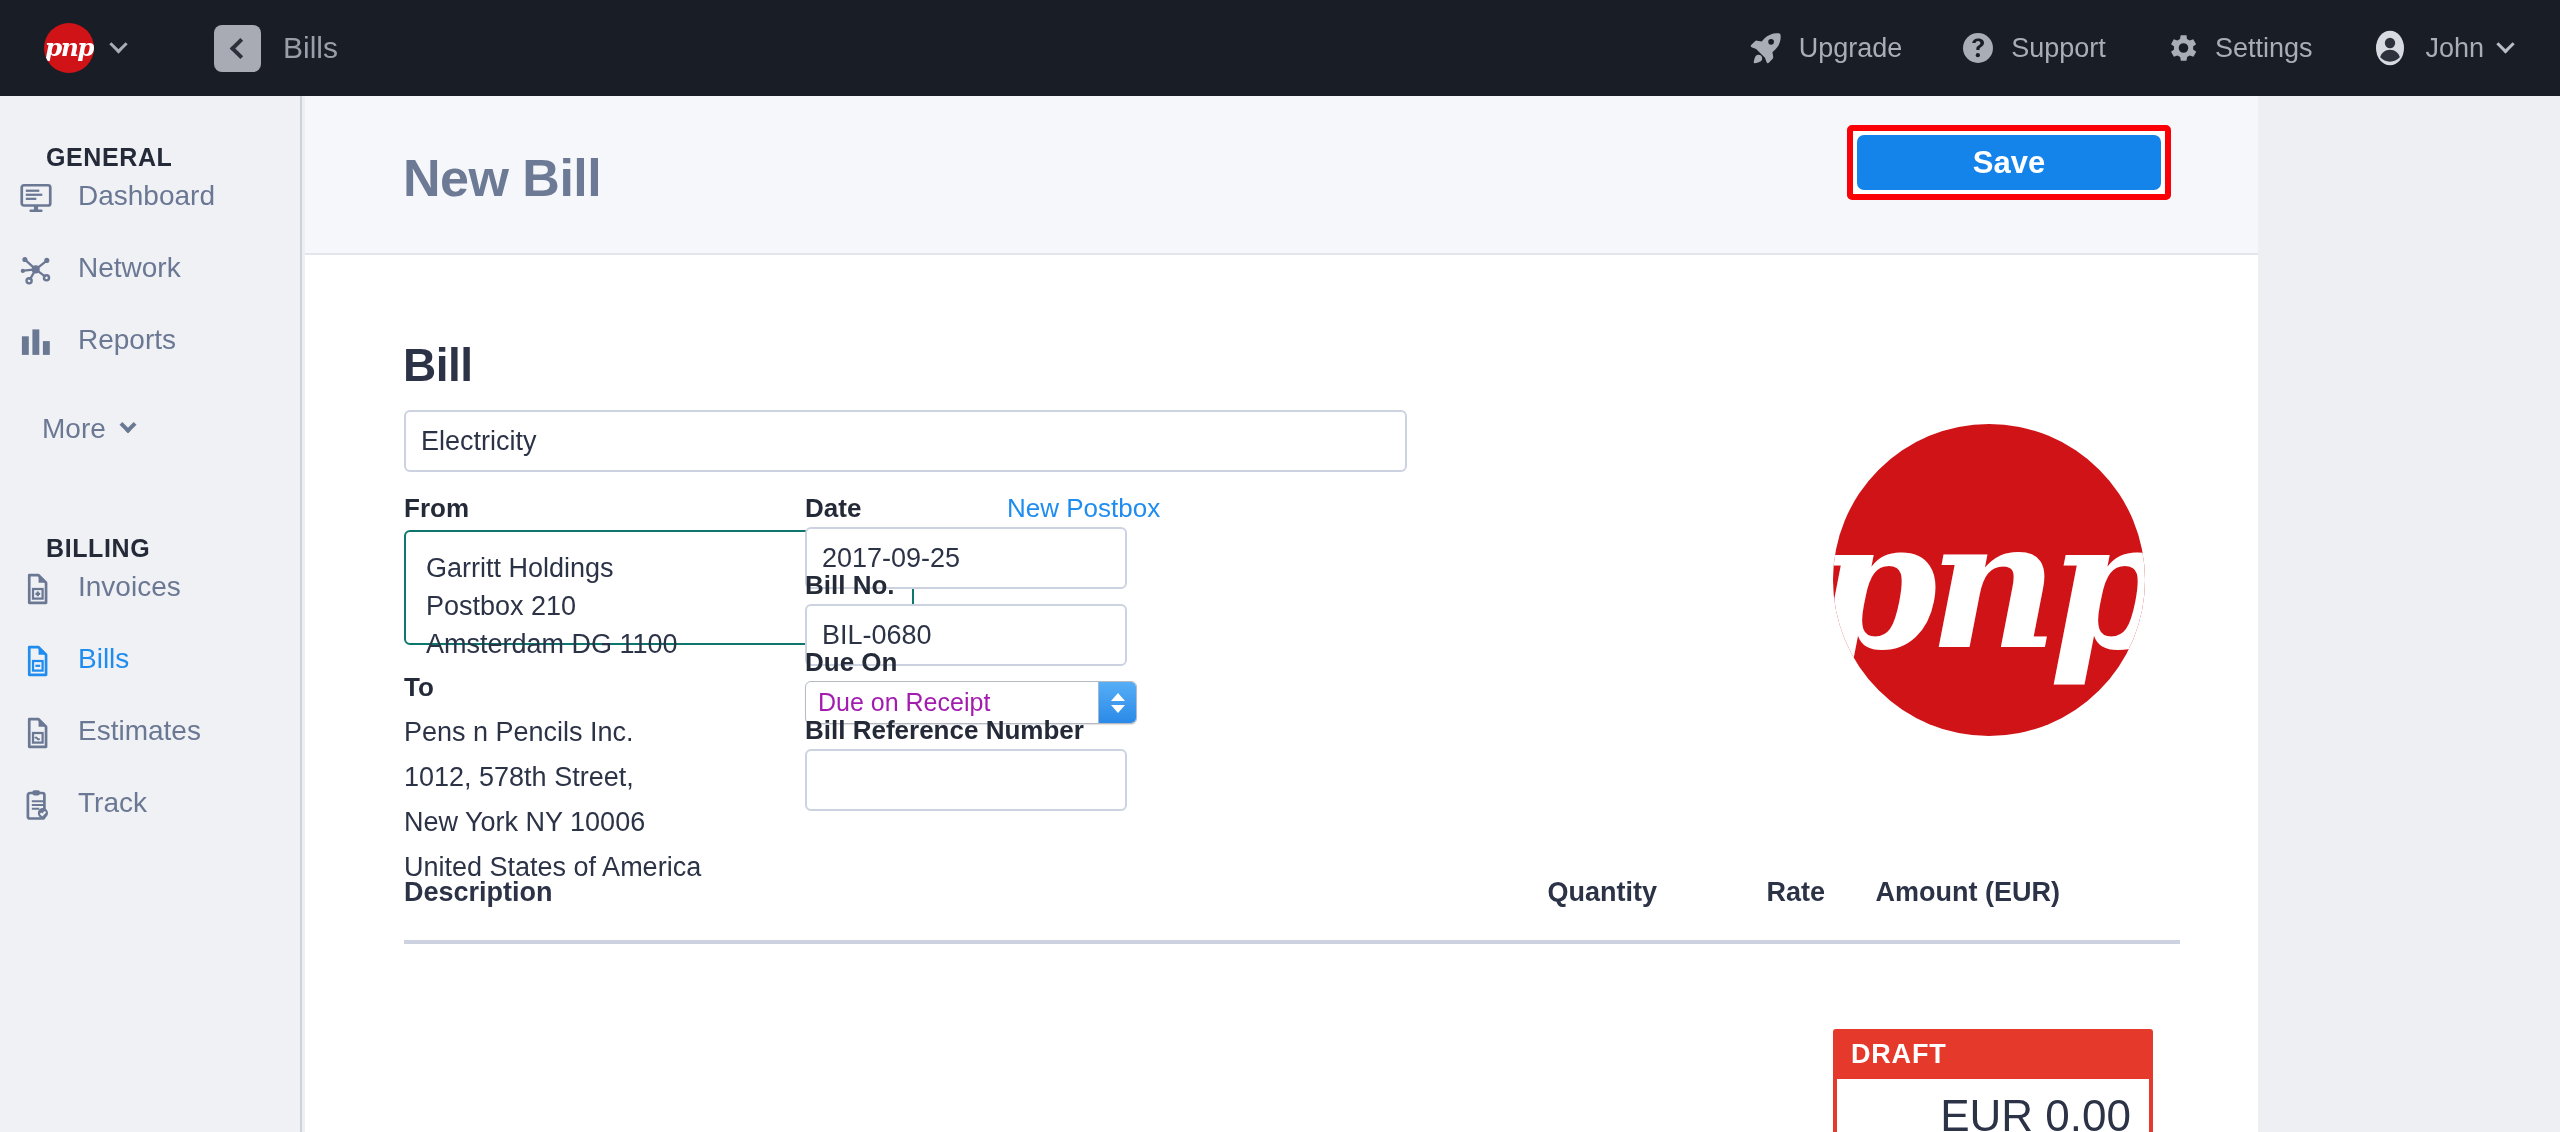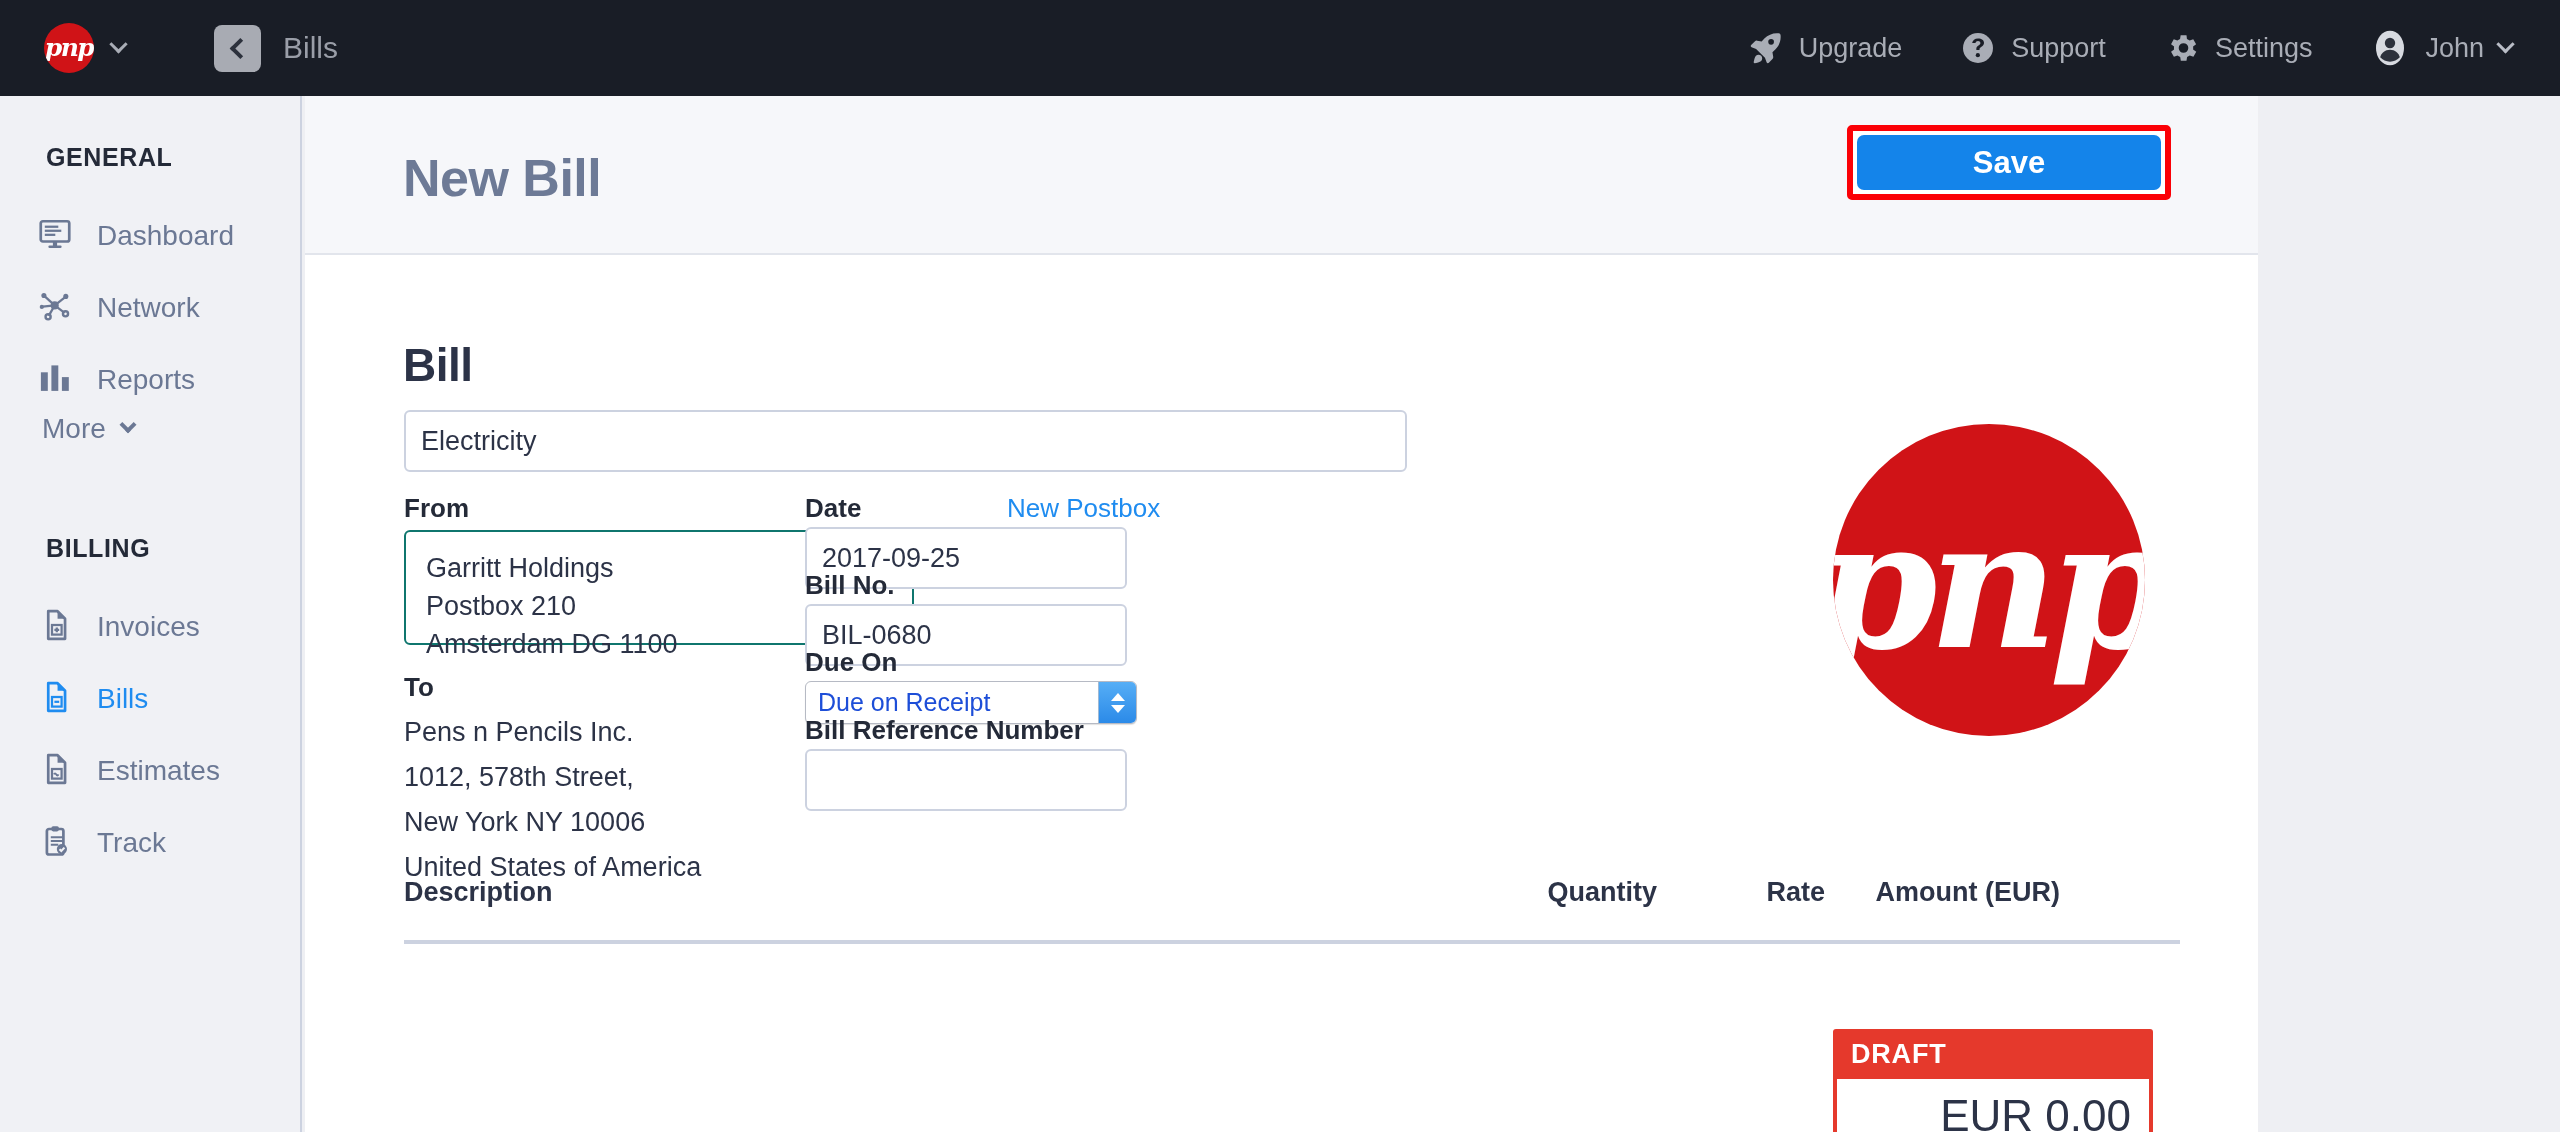--- a/index.html
+++ b/index.html
@@ -66,22 +66,22 @@
   .sidebar {
     position: absolute; left: 0; top: 96px; width: 302px; height: 1036px;
     background: #f0f1f5; border-right: 2px solid #ccd2e0;
   }
   .side-heading {
     color: #242a38; font-size: 25px; font-weight: 700; letter-spacing: 0.6px;
     margin: 47px 0 8px 46px;
   }
   .side-heading.billing { margin-top: 72px; }
   .side-item {
-    display: flex; align-items: flex-end; gap: 24px;
-    height: 72px; padding-left: 37px; cursor: pointer;
+    display: flex; align-items: flex-start; gap: 24px;
+    height: 72px; padding-left: 18px; cursor: pointer;
     color: #6b7894; font-size: 28px;
   }
   .side-item.active { color: #1f8cf0; }
   .side-ico { width: 36px; height: 36px; display: block; flex: none; }
   .side-more {
     display: flex; align-items: center; gap: 16px;
     height: 66px; padding-left: 42px; cursor: pointer;
     color: #6b7894; font-size: 28px;
   }
   .chev-sm {
@@ -169,21 +169,21 @@
   #billref-input { position: absolute; left: 500px; top: 494px; width: 322px; height: 62px; }
 
   .sel-wrap {
     position: absolute; left: 500px; top: 426px; width: 332px; height: 43px;
     border: 1px solid #b6bac4; border-radius: 6px; background: #fff;
     box-shadow: 0 1px 1px rgba(0,0,0,.12);
     display: flex; align-items: center; overflow: hidden;
   }
   .sel-val {
     flex: 1; padding-left: 12px;
-    color: #1d4ed8; font-size: 25px; white-space: nowrap;
+    color: #a21caf; font-size: 25px; white-space: nowrap;
   }
   .sel-arrows {
     width: 38px; height: 100%; flex: none;
     background: linear-gradient(#56aef6,#2b8ae8);
     border-left: 1px solid #9fb9d4;
     display: flex; flex-direction: column;
     align-items: center; justify-content: center; gap: 4px;
     cursor: pointer;
   }
   .sel-arrows i { display: block; width: 0; height: 0; }

